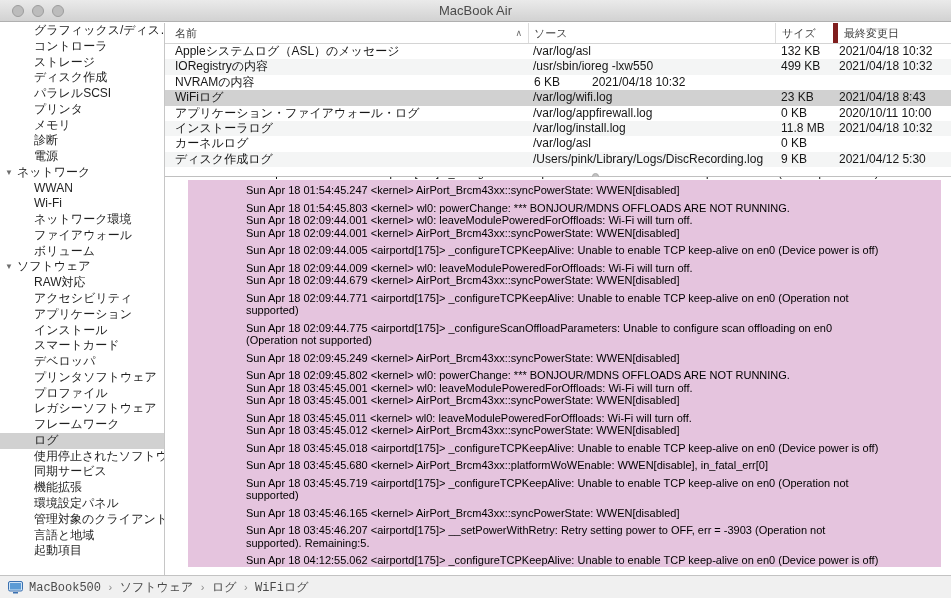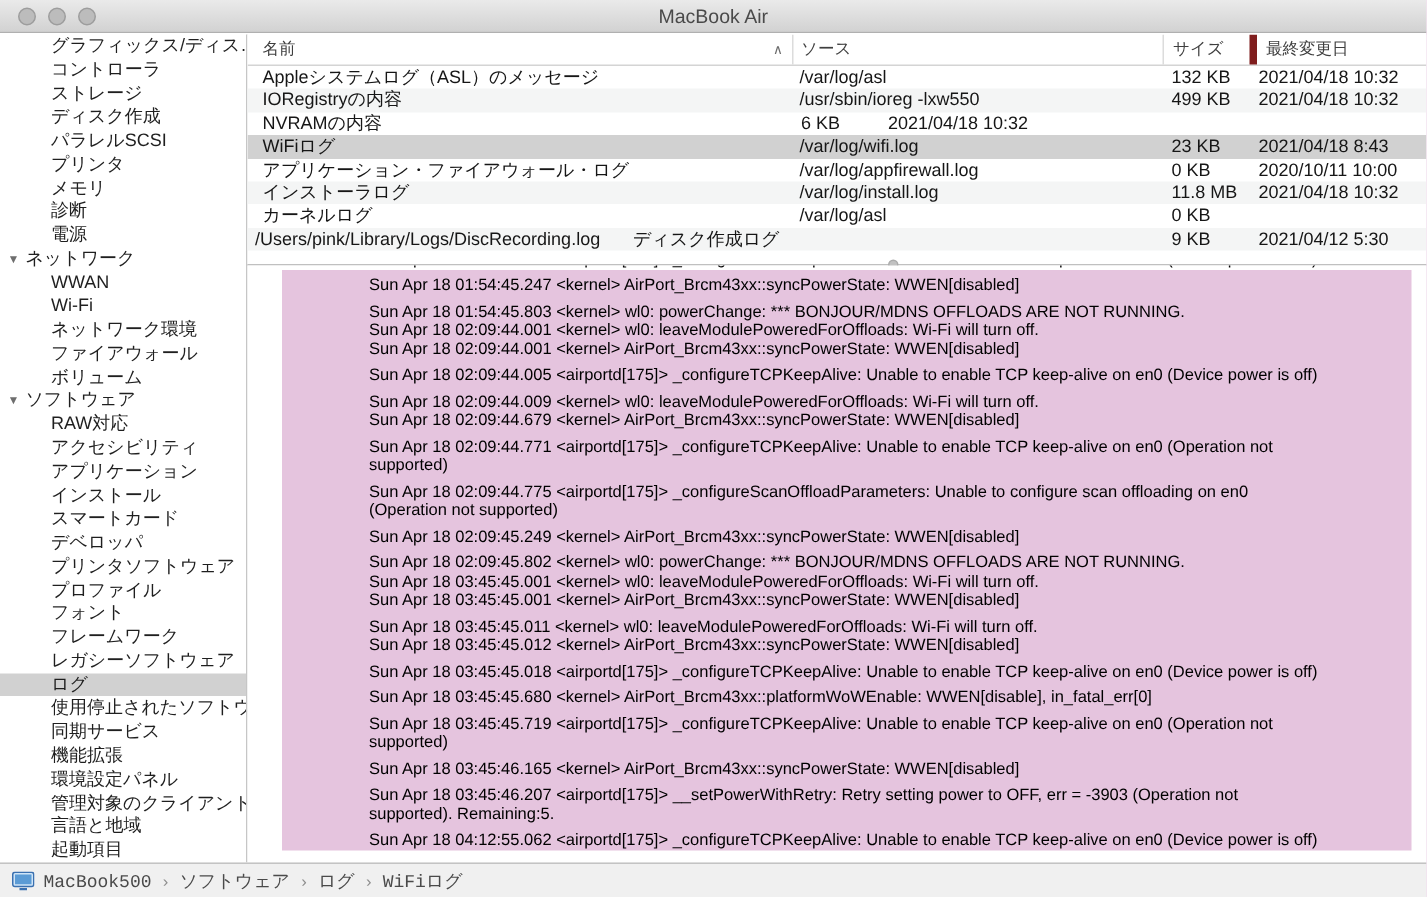--- a/index.html
+++ b/index.html
@@ -101,23 +101,22 @@
       <div class="side-row child"><span>ボリューム</span></div>
       <div class="side-row section"><span class="disclosure">▼</span><span>ソフトウェア</span></div>
       <div class="side-row child"><span>RAW対応</span></div>
       <div class="side-row child"><span>アクセシビリティ</span></div>
       <div class="side-row child"><span>アプリケーション</span></div>
       <div class="side-row child"><span>インストール</span></div>
       <div class="side-row child"><span>スマートカード</span></div>
       <div class="side-row child"><span>デベロッパ</span></div>
       <div class="side-row child"><span>プリンタソフトウェア</span></div>
       <div class="side-row child"><span>プロファイル</span></div>
-      <div class="side-row child"><span>フォント</span></div>
+      <div class="side-row child"><span>レガシーソフトウェア</span></div>
       <div class="side-row child"><span>フレームワーク</span></div>
-      <div class="side-row child"><span>レガシーソフトウェア</span></div>
       <div class="side-row child selected"><span>ログ</span></div>
       <div class="side-row child"><span>使用停止されたソフトウ…</span></div>
       <div class="side-row child"><span>同期サービス</span></div>
       <div class="side-row child"><span>機能拡張</span></div>
       <div class="side-row child"><span>環境設定パネル</span></div>
       <div class="side-row child"><span>管理対象のクライアント</span></div>
       <div class="side-row child"><span>言語と地域</span></div>
       <div class="side-row child"><span>起動項目</span></div>
     </div>
 
@@ -165,22 +164,22 @@
             <div class="td c-size">11.8 MB</div>
             <div class="td c-date">2021/04/18 10:32</div>
           </div>
           <div class="trow">
             <div class="td c-name">カーネルログ</div>
             <div class="td c-src">/var/log/asl</div>
             <div class="td c-size">0 KB</div>
             <div class="td c-date"></div>
           </div>
           <div class="trow stripe">
+            <div class="td c-name">ディスク作成ログ</div>
             <div class="td c-src">/Users/pink/Library/Logs/DiscRecording.log</div>
-            <div class="td c-name">ディスク作成ログ</div>
             <div class="td c-size">9 KB</div>
             <div class="td c-date">2021/04/12 5:30</div>
           </div>
         </div>
     </div>
 
     <div class="splitter">
       <span class="dimple"></span>
     </div>
 

